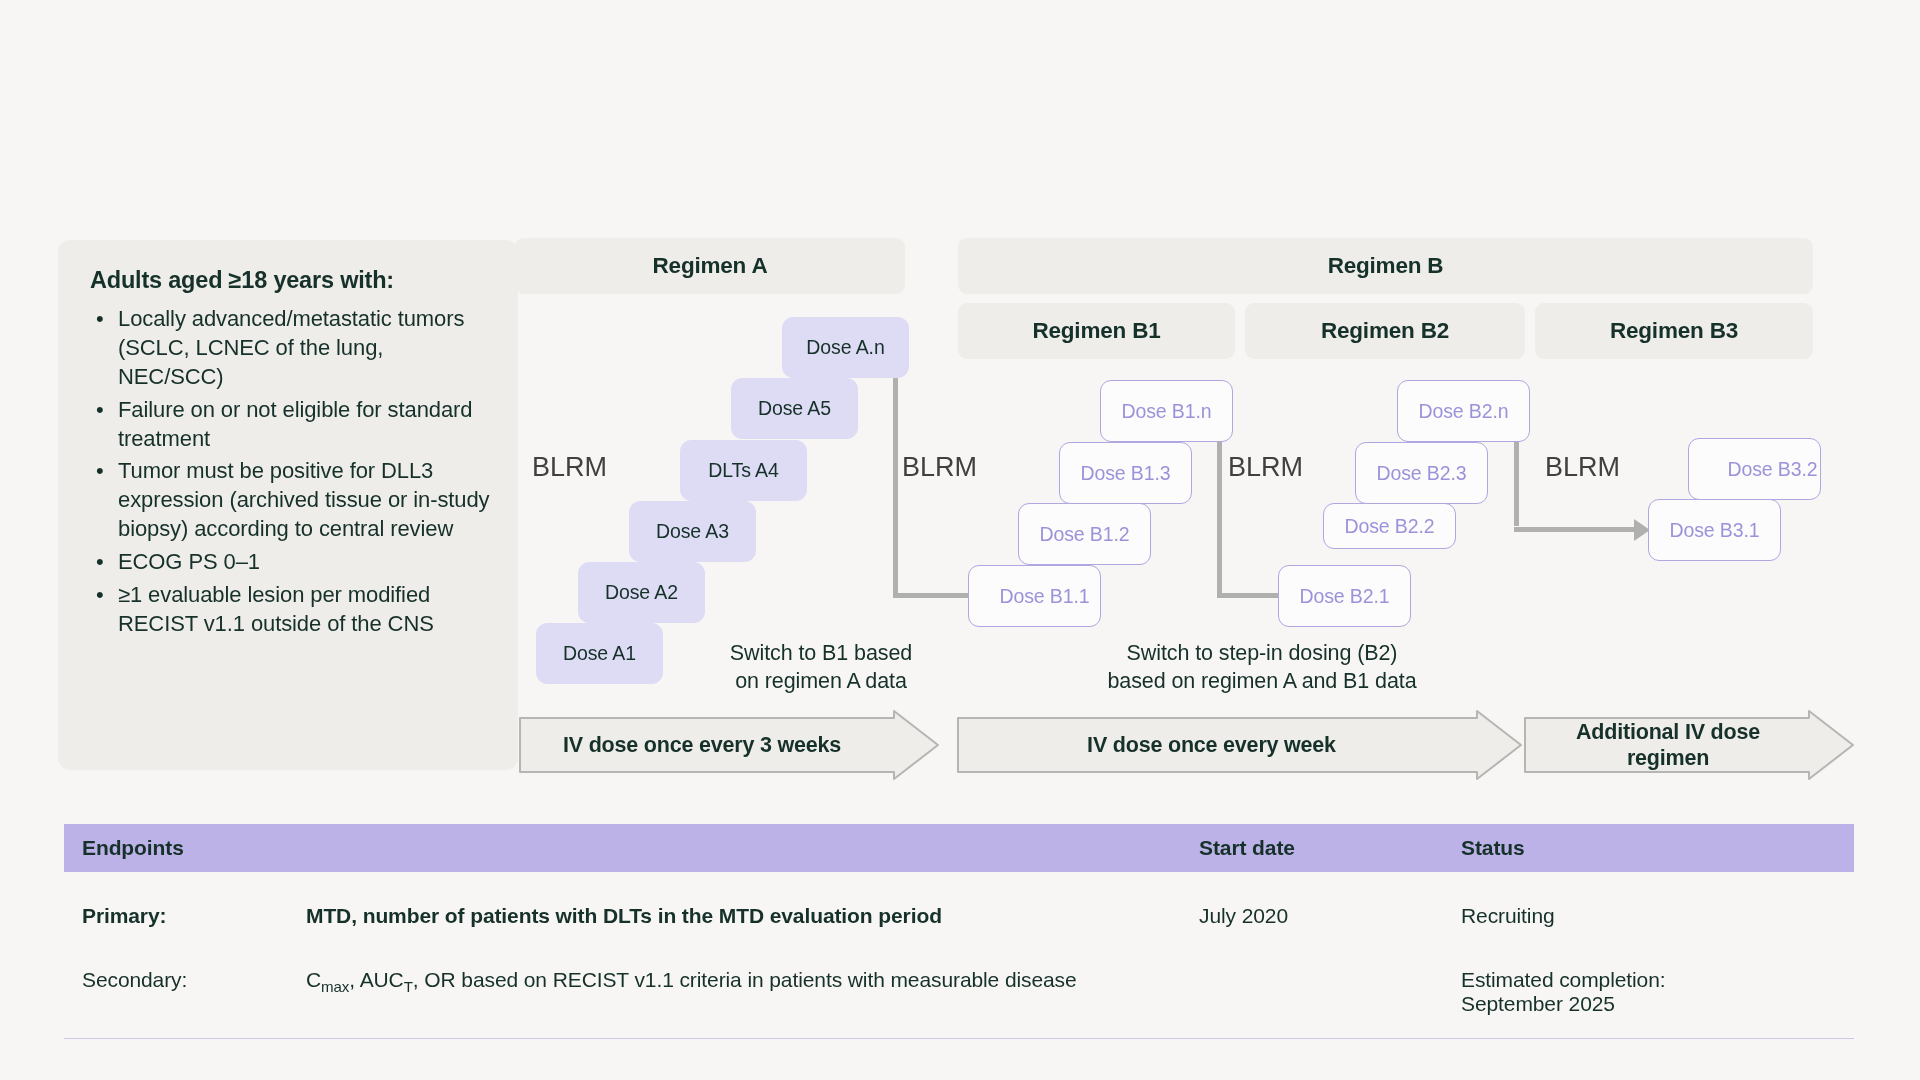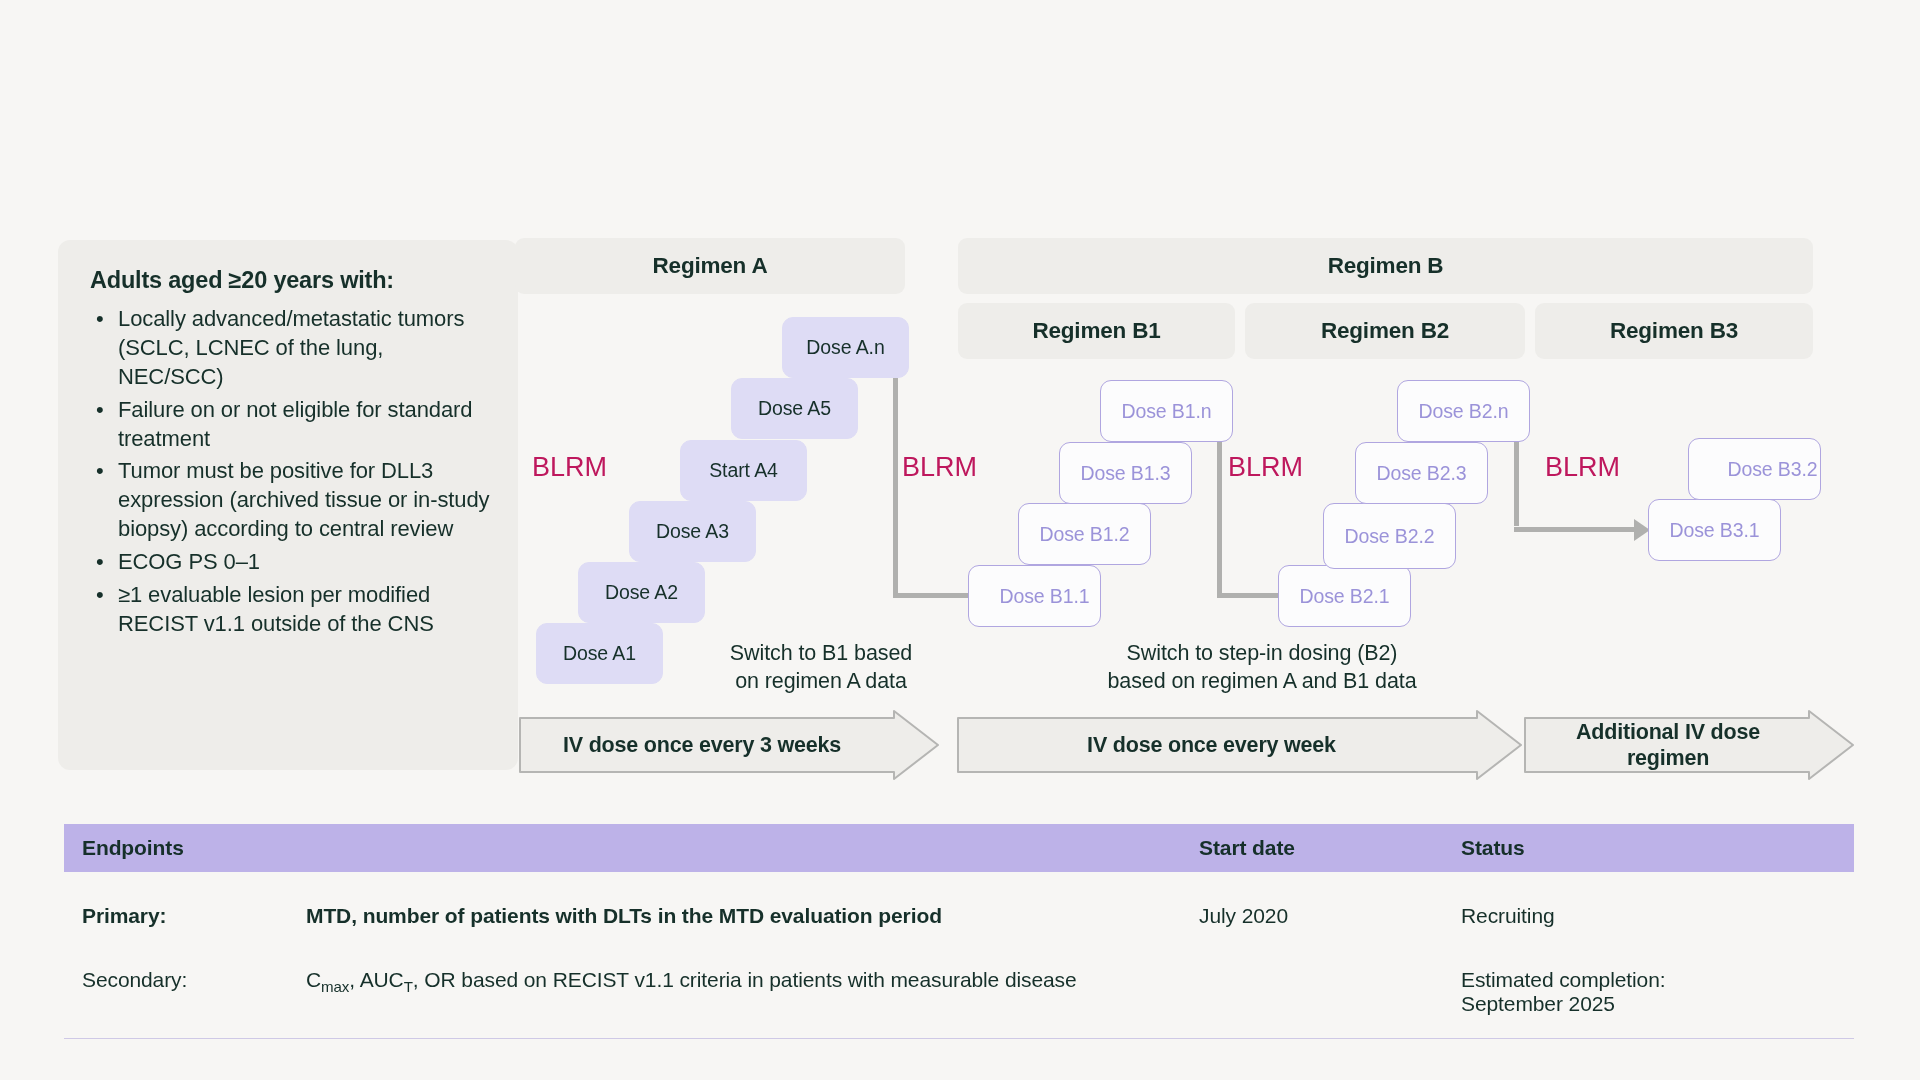--- a/index.html
+++ b/index.html
@@ -40,21 +40,21 @@
     font-weight:bold;color:#16302a;letter-spacing:-0.2px;
   }
   #reg-a{left:515px;top:238px;width:390px;height:56px;font-size:22.5px;}
   #reg-b{left:958px;top:238px;width:855px;height:56px;font-size:22.5px;}
   #reg-b1{left:958px;top:303px;width:277px;height:56px;font-size:22.5px;}
   #reg-b2{left:1245px;top:303px;width:280px;height:56px;font-size:22.5px;}
   #reg-b3{left:1535px;top:303px;width:278px;height:56px;font-size:22.5px;}
 
   
   .blrm{
-    position:absolute;font-size:27px;color:#be185d;letter-spacing:0px;
+    position:absolute;font-size:27px;color:#404040;letter-spacing:0px;
     white-space:nowrap;
   }
   #blrm-1{left:532px;top:452px;}
   #blrm-2{left:902px;top:452px;}
   #blrm-3{left:1228px;top:452px;}
   #blrm-4{left:1545px;top:452px;}
 
   
   .dose{
     position:absolute;box-sizing:border-box;border-radius:11px;
@@ -114,21 +114,21 @@
   .val.bold{font-weight:bold;}
   .tbl-rule{border-bottom:1.5px solid #cfc9e6;margin-top:6px;}
   sub{font-size:0.72em;}
 </style>
 </head>
 <body>
 
 <div id="stage">
 
   <div class="elig-panel">
-    <div class="elig-title">Adults aged ≥20 years with:</div>
+    <div class="elig-title">Adults aged ≥18 years with:</div>
     <ul class="elig-list">
       <li><span class="bullet">•</span><span>Locally advanced/metastatic tumors (SCLC, LCNEC of the lung, NEC/SCC)</span></li>
       <li><span class="bullet">•</span><span>Failure on or not eligible for standard treatment</span></li>
       <li><span class="bullet">•</span><span>Tumor must be positive for DLL3 expression (archived tissue or in-study biopsy) according to central review</span></li>
       <li><span class="bullet">•</span><span>ECOG PS 0–1</span></li>
       <li><span class="bullet">•</span><span>≥1 evaluable lesion per modified RECIST v1.1 outside of the CNS</span></li>
     </ul>
   </div>
 
   <div class="reg-bar" id="reg-a">Regimen A</div>
@@ -138,39 +138,39 @@
   <div class="reg-bar" id="reg-b3">Regimen B3</div>
 
   <div class="blrm" id="blrm-1">BLRM</div>
   <div class="blrm" id="blrm-2">BLRM</div>
   <div class="blrm" id="blrm-3">BLRM</div>
   <div class="blrm" id="blrm-4">BLRM</div>
 
   <div class="dose filled" style="left:536px;top:623px;width:127px;height:61px;">Dose A1</div>
   <div class="dose filled" style="left:578px;top:562px;width:127px;height:61px;">Dose A2</div>
   <div class="dose filled" style="left:629px;top:501px;width:127px;height:61px;">Dose A3</div>
-  <div class="dose filled" style="left:680px;top:440px;width:127px;height:61px;">Start A4</div>
+  <div class="dose filled" style="left:680px;top:440px;width:127px;height:61px;">DLTs A4</div>
   <div class="dose filled" style="left:731px;top:378px;width:127px;height:61px;">Dose A5</div>
   <div class="dose filled" style="left:782px;top:317px;width:127px;height:61px;">Dose A.n</div>
 
   <div class="vline" style="left:893px;top:378px;height:218px;"></div>
   <div class="hline" style="left:893px;top:593px;width:87px;"></div>
   <div class="arrowhead" style="left:974px;top:585px;"></div>
 
   <div class="dose outline" style="left:968px;top:565px;width:133px;height:62px;padding-left:20px;">Dose B1.1</div>
   <div class="dose outline" style="left:1018px;top:503px;width:133px;height:62px;">Dose B1.2</div>
   <div class="dose outline" style="left:1059px;top:442px;width:133px;height:62px;">Dose B1.3</div>
   <div class="dose outline" style="left:1100px;top:380px;width:133px;height:62px;">Dose B1.n</div>
 
   <div class="vline" style="left:1217px;top:442px;height:154px;"></div>
   <div class="hline" style="left:1217px;top:593px;width:72px;"></div>
   <div class="arrowhead" style="left:1283px;top:585px;"></div>
 
   <div class="dose outline" style="left:1278px;top:565px;width:133px;height:62px;">Dose B2.1</div>
-  <div class="dose outline" style="left:1323px;top:503px;width:133px;height:66px;">Dose B2.2</div>
+  <div class="dose outline" style="left:1323px;top:503px;width:133px;height:46px;">Dose B2.2</div>
   <div class="dose outline" style="left:1355px;top:442px;width:133px;height:62px;">Dose B2.3</div>
   <div class="dose outline" style="left:1397px;top:380px;width:133px;height:62px;">Dose B2.n</div>
 
   <div class="vline" style="left:1514px;top:442px;height:84px;"></div>
   <div class="hline" style="left:1514px;top:527px;width:126px;"></div>
   <div class="arrowhead" style="left:1634px;top:519px;"></div>
 
   <div class="dose outline" style="left:1648px;top:499px;width:133px;height:62px;">Dose B3.1</div>
   <div class="dose outline" style="left:1688px;top:438px;width:133px;height:62px;padding-left:36px;">Dose B3.2</div>
 

